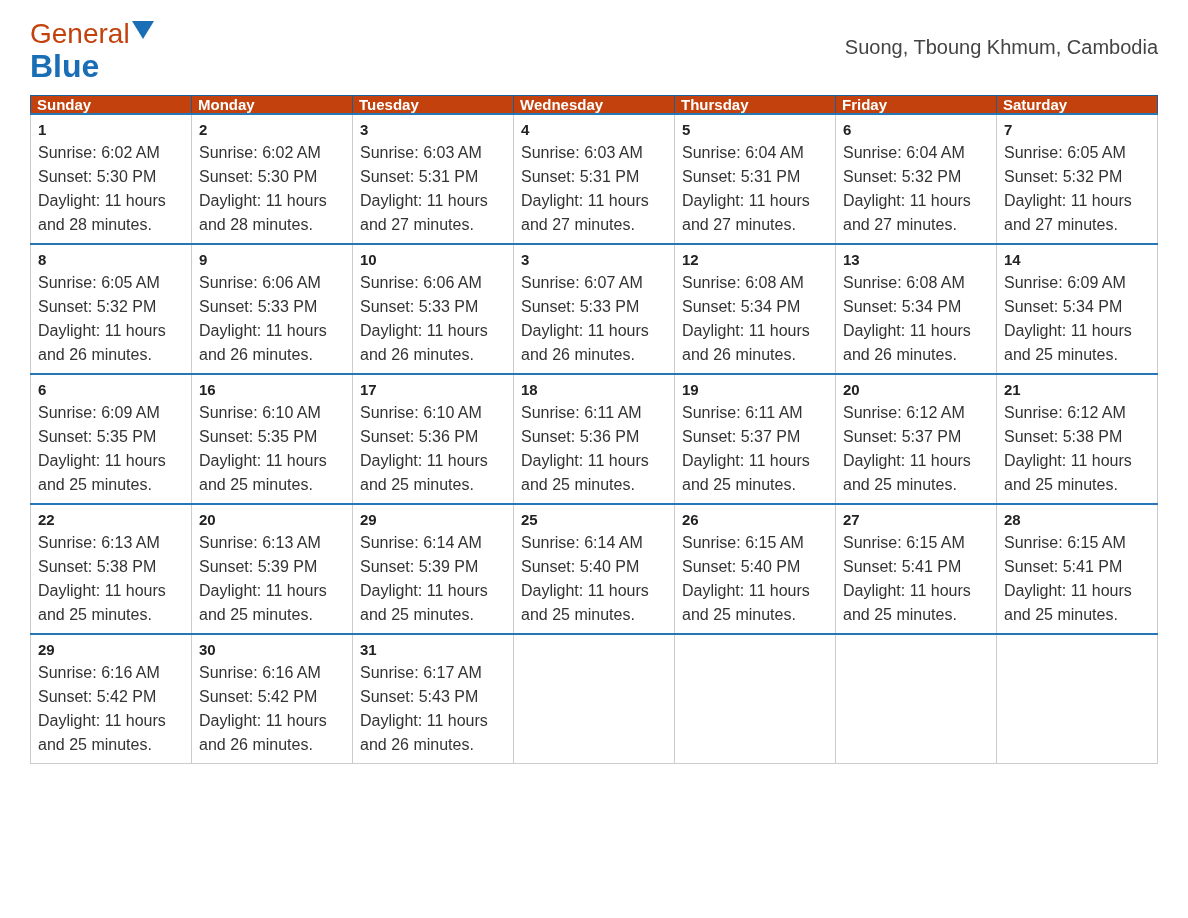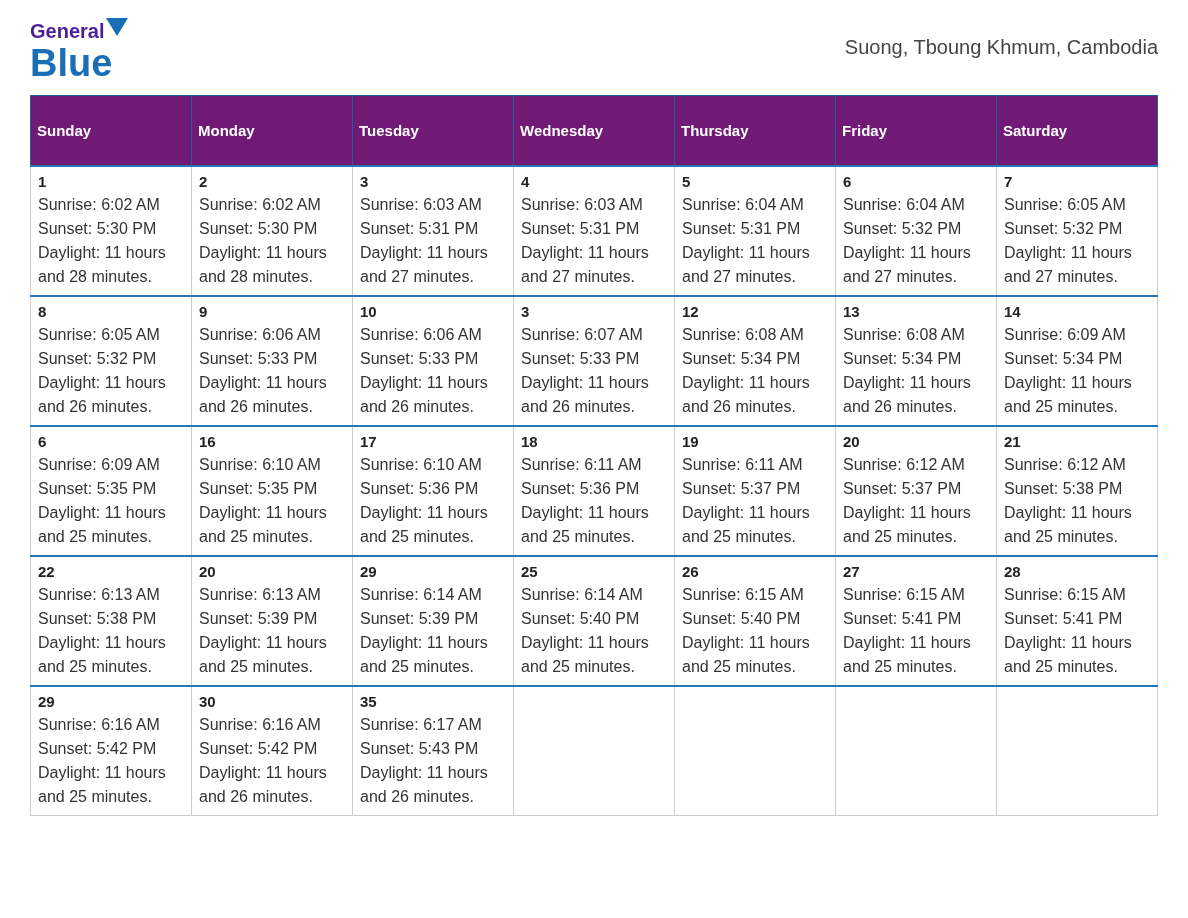--- a/index.html
+++ b/index.html
@@ -16,28 +16,28 @@
       align-items: flex-start;
       justify-content: space-between;
       margin-bottom: 10px;
     }
     .logo {
       display: flex;
       flex-direction: column;
       align-items: flex-start;
     }
     .logo-text {
-      font-size: 20px;
-      font-weight: bold;
-      color: #4c1d95;
+      font-size: 28px;
+      font-weight: normal;
+      color: #c2410c;
       line-height: 1;
     }
     .logo-blue-line {
       color: #1a6eb5;
-      font-size: 38px;
+      font-size: 32px;
       font-weight: bold;
       text-align: right;
     }
     .title-block {
       text-align: right;
     }
     .month-year {
       font-size: 52px;
       font-weight: bold;
       color: #222;
@@ -47,25 +47,25 @@
       font-size: 20px;
       color: #444;
       margin-top: 16px;
     }
     .calendar {
       width: 100%;
       border-collapse: collapse;
       margin-top: 10px;
     }
     .calendar th {
-      background-color: #701a75;
+      background-color: #c2410c;
       color: #fff;
       font-size: 15px;
       font-weight: bold;
-      padding: 26px 6px;
+      padding: 0 6px;
       text-align: left;
       border: 1px solid #1a5f9a;
     }
     .calendar td {
       vertical-align: top;
       border: 1px solid #ccc;
       padding: 6px 7px;
       font-size: 12.5px;
       color: #222;
       width: calc(100% / 7);
@@ -261,21 +261,21 @@
       <tr class="week-row">
         <td>
         <span class="day-number">29</span>
         <span class="day-info">Sunrise: 6:16 AM<br>Sunset: 5:42 PM<br>Daylight: 11 hours and 25 minutes.</span>
       </td>
         <td>
         <span class="day-number">30</span>
         <span class="day-info">Sunrise: 6:16 AM<br>Sunset: 5:42 PM<br>Daylight: 11 hours and 26 minutes.</span>
       </td>
         <td>
-        <span class="day-number">35</span>
+        <span class="day-number">31</span>
         <span class="day-info">Sunrise: 6:17 AM<br>Sunset: 5:43 PM<br>Daylight: 11 hours and 26 minutes.</span>
       </td>
         <td class="empty-cell"></td>
         <td class="empty-cell"></td>
         <td class="empty-cell"></td>
         <td class="empty-cell"></td>
       </tr>
     </tbody>
 </table>
 

